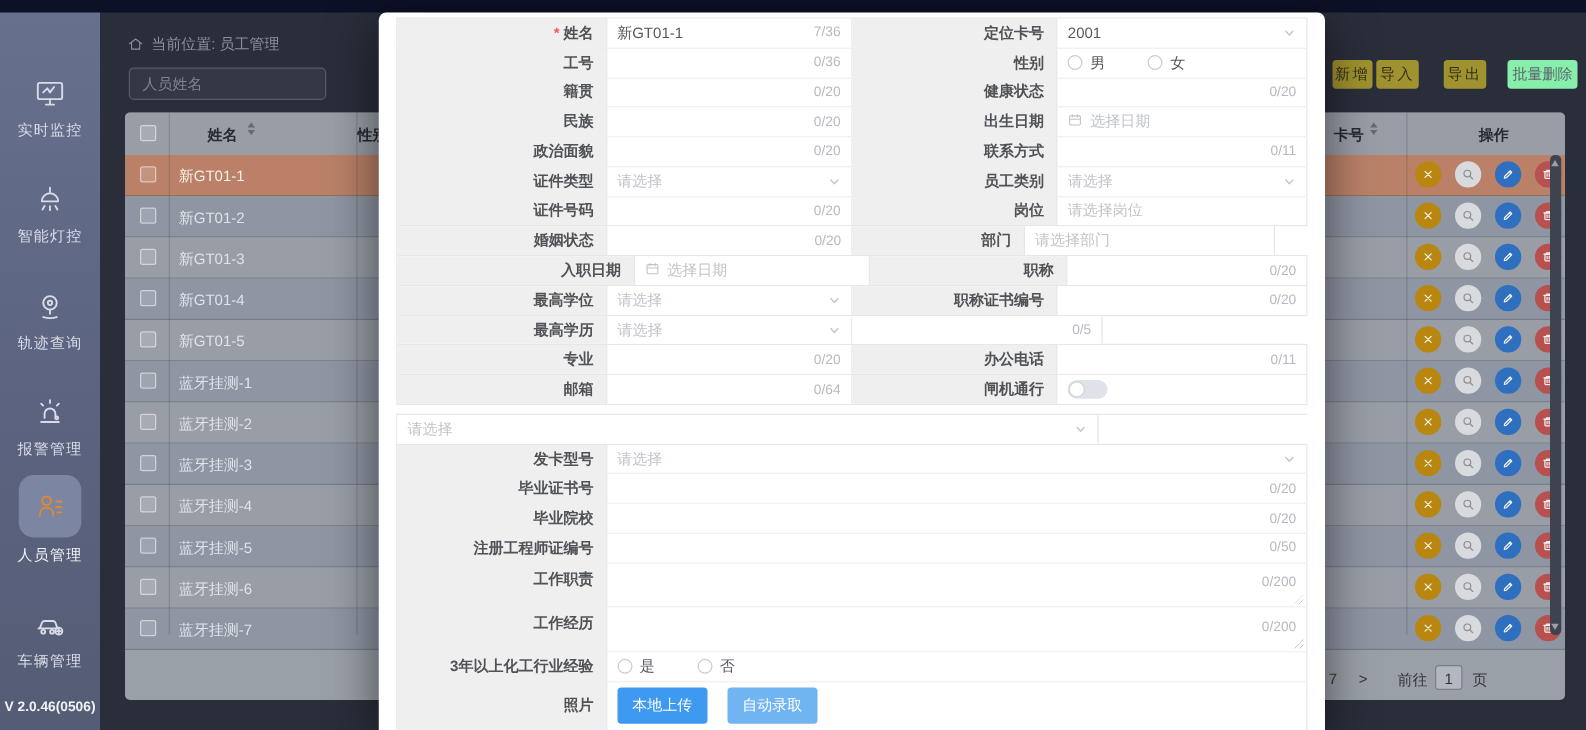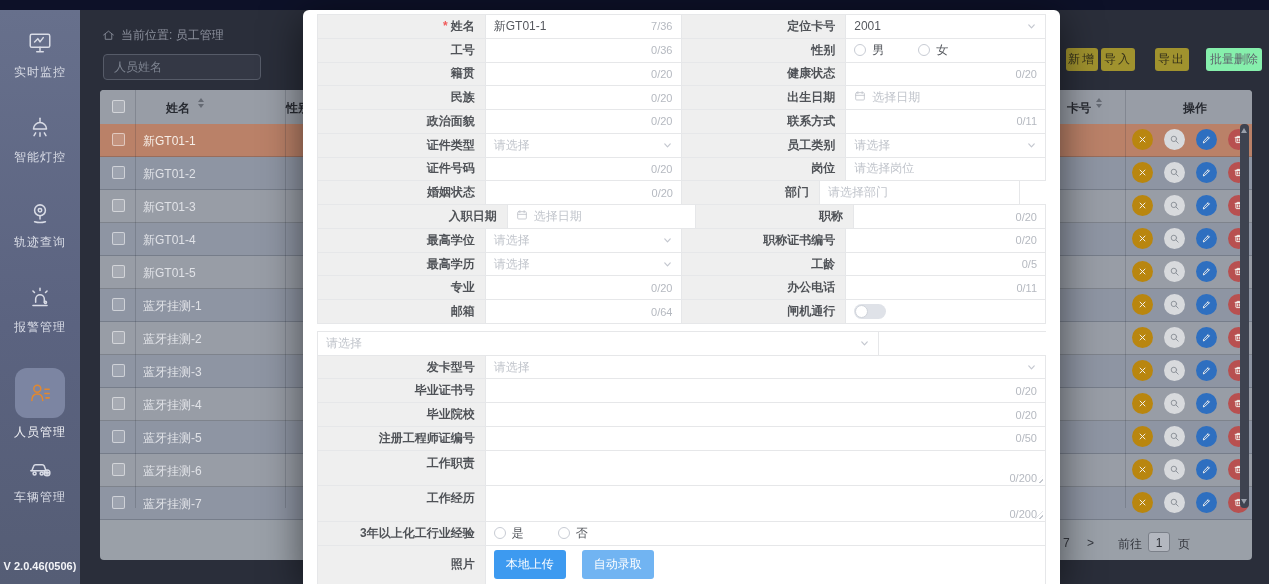--- a/index.html
+++ b/index.html
@@ -8,21 +8,21 @@
     background:#0d1128;
     font-family:"Liberation Sans","DejaVu Sans",sans-serif;
     -webkit-font-smoothing:antialiased;
   }
   
   .topbar{position:absolute;left:0;top:0;width:1269px;height:10px;background:#0d1128;}
   
   .sidebar{position:absolute;left:0;top:10px;width:80px;height:574px;
     background:linear-gradient(180deg,#67708c 0%,#5b6380 55%,#555d75 100%);
     display:flex;flex-direction:column;align-items:center;padding-top:18px;box-sizing:border-box;}
-  .side-item{width:80px;height:85px;display:flex;flex-direction:column;align-items:center;justify-content:flex-start;cursor:pointer;}
+  .side-item{width:80px;height:85px;display:flex;flex-direction:column;align-items:center;justify-content:flex-end;cursor:pointer;}
   .side-item .ic{width:30px;height:30px;display:flex;align-items:center;justify-content:center;color:#d9dce6;}
   .side-item .ic svg{width:26px;height:26px;stroke:#d9dce6;fill:none;stroke-width:1.4;stroke-linecap:round;stroke-linejoin:round;}
   .side-item .lab{margin-top:6px;font-size:12px;color:#d9dce6;letter-spacing:1px;}
   .side-item.active .tile{width:50px;height:50px;border-radius:12px;background:#7c85a2;display:flex;align-items:center;justify-content:center;}
   .side-item.active .ic svg{stroke:#e2882f;}
   .side-item.active .lab{color:#f0f1f5;}
   .version{position:absolute;left:0;bottom:12px;width:80px;text-align:center;color:#f2f3f7;font-size:11px;font-weight:bold;}
   
   .content{position:absolute;left:80px;top:10px;width:1189px;height:574px;background:#2a2e3a;}
   .breadcrumb{position:absolute;left:22px;top:17px;display:flex;align-items:center;gap:6px;color:#8b909c;font-size:12px;}
@@ -78,21 +78,21 @@
   .val{color:#55585e;}
   .cnt{margin-left:auto;color:#b5b9c0;font-size:11px;}
   .chev{margin-left:auto;display:flex;}
   .chev svg{width:11px;height:11px;stroke:#c3c7cf;fill:none;stroke-width:1.5;stroke-linecap:round;stroke-linejoin:round;}
   .calic svg{width:12px;height:12px;stroke:#c0c4cb;fill:none;stroke-width:1.3;stroke-linecap:round;}
   .radio{display:inline-flex;align-items:center;margin-right:28px;cursor:pointer;}
   .rb{width:12px;height:12px;border-radius:50%;border:1px solid #c8ccd4;background:#fff;box-sizing:border-box;margin-right:6px;}
   .radio em{font-style:normal;color:#55585e;}
   .switch{width:32px;height:15px;border-radius:8px;background:#dfe2e8;position:relative;display:inline-block;cursor:pointer;}
   .switch i{position:absolute;left:1px;top:1px;width:13px;height:13px;border-radius:50%;background:#fff;border:1px solid #cfd3da;box-sizing:border-box;}
-  .ta-cnt{position:absolute;right:8px;bottom:1px;margin-left:16px;}
+  .ta-cnt{position:absolute;right:8px;bottom:13px;margin-left:16px;}
   .grip{position:absolute;right:2px;bottom:2px;width:8px;height:8px;
     background:repeating-linear-gradient(-45deg,transparent 0 2px,#c4c8cf 2px 3px);
     clip-path:polygon(100% 0,100% 100%,0 100%);}
   .pbtn{border:none;border-radius:3px;color:#fff;font-size:12px;padding:6px 12px;cursor:pointer;
     font-family:"Liberation Sans","DejaVu Sans",sans-serif;}
   .pbtn.b1{background:#3d9af0;margin-right:10px;}
   .pbtn.b2{background:#71b4f2;}
 </style>
 </head>
 <body>
@@ -765,23 +765,20 @@
           <span>最高学历</span>
         </div>
         <div class="fcell fldc" style="width:196px">
           <span class="ph">请选择</span>
           <span class="chev">
             <svg viewBox="0 0 14 14">
               <path d="M3.5 5 L7 8.8 L10.5 5"></path>
             </svg>
           </span>
         </div>
-        <div class="fcell lblc" style="width:165px">
-          <span>工龄</span>
-        </div>
         <div class="fcell fldc" style="width:200px">
           <span class="val"></span>
           <span class="cnt">0/5</span>
         </div>
       </div>
       <div class="frow" style="height: 22.77px;">
         <div class="fcell lblc" style="width:168px">
           <span>专业</span>
         </div>
         <div class="fcell fldc" style="width:196px">

